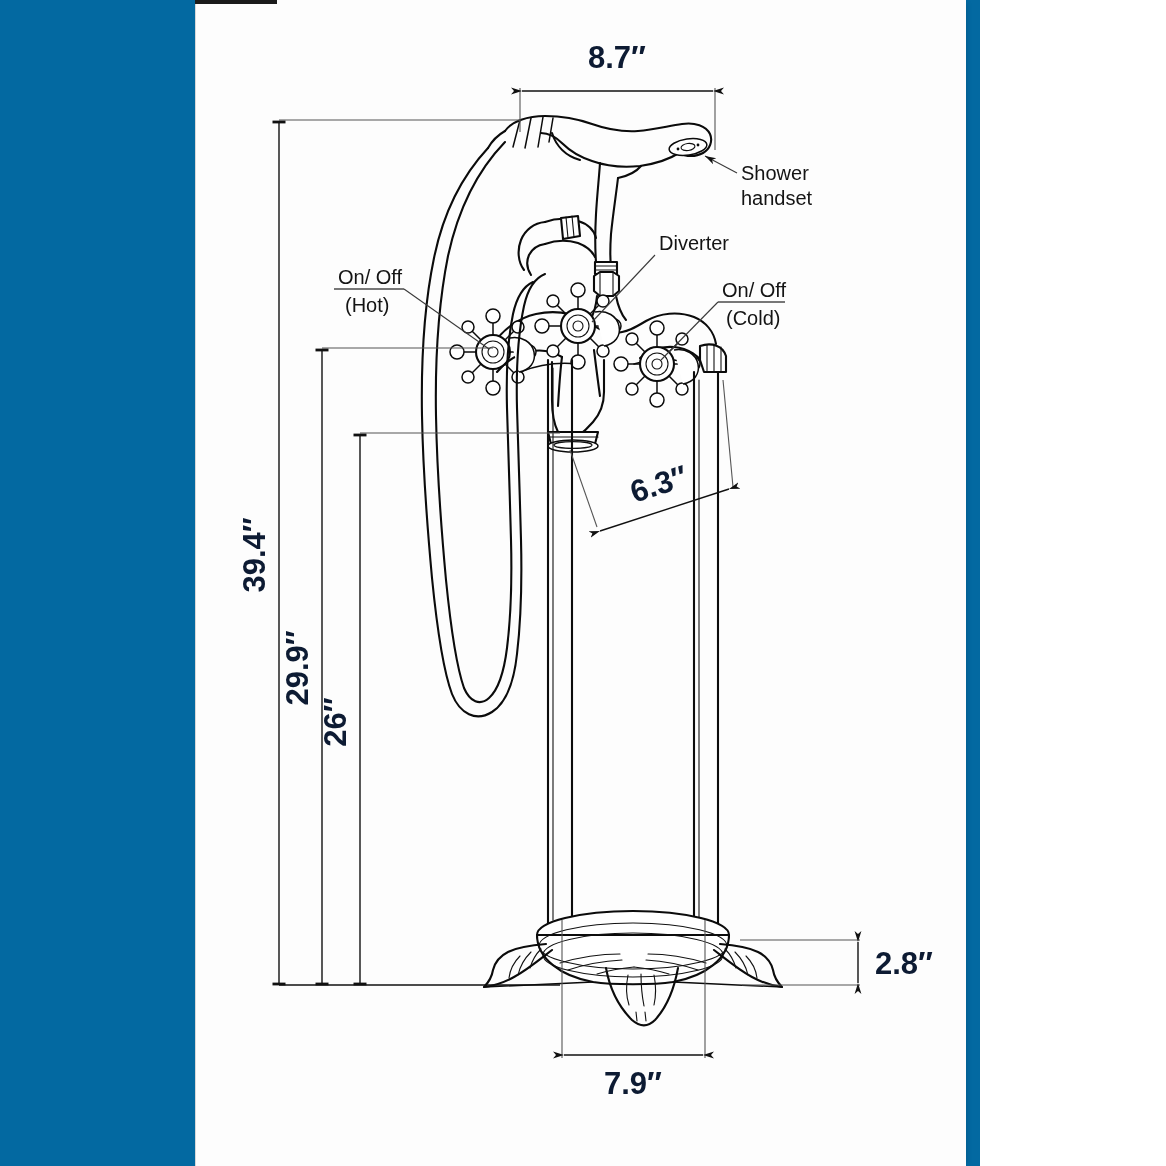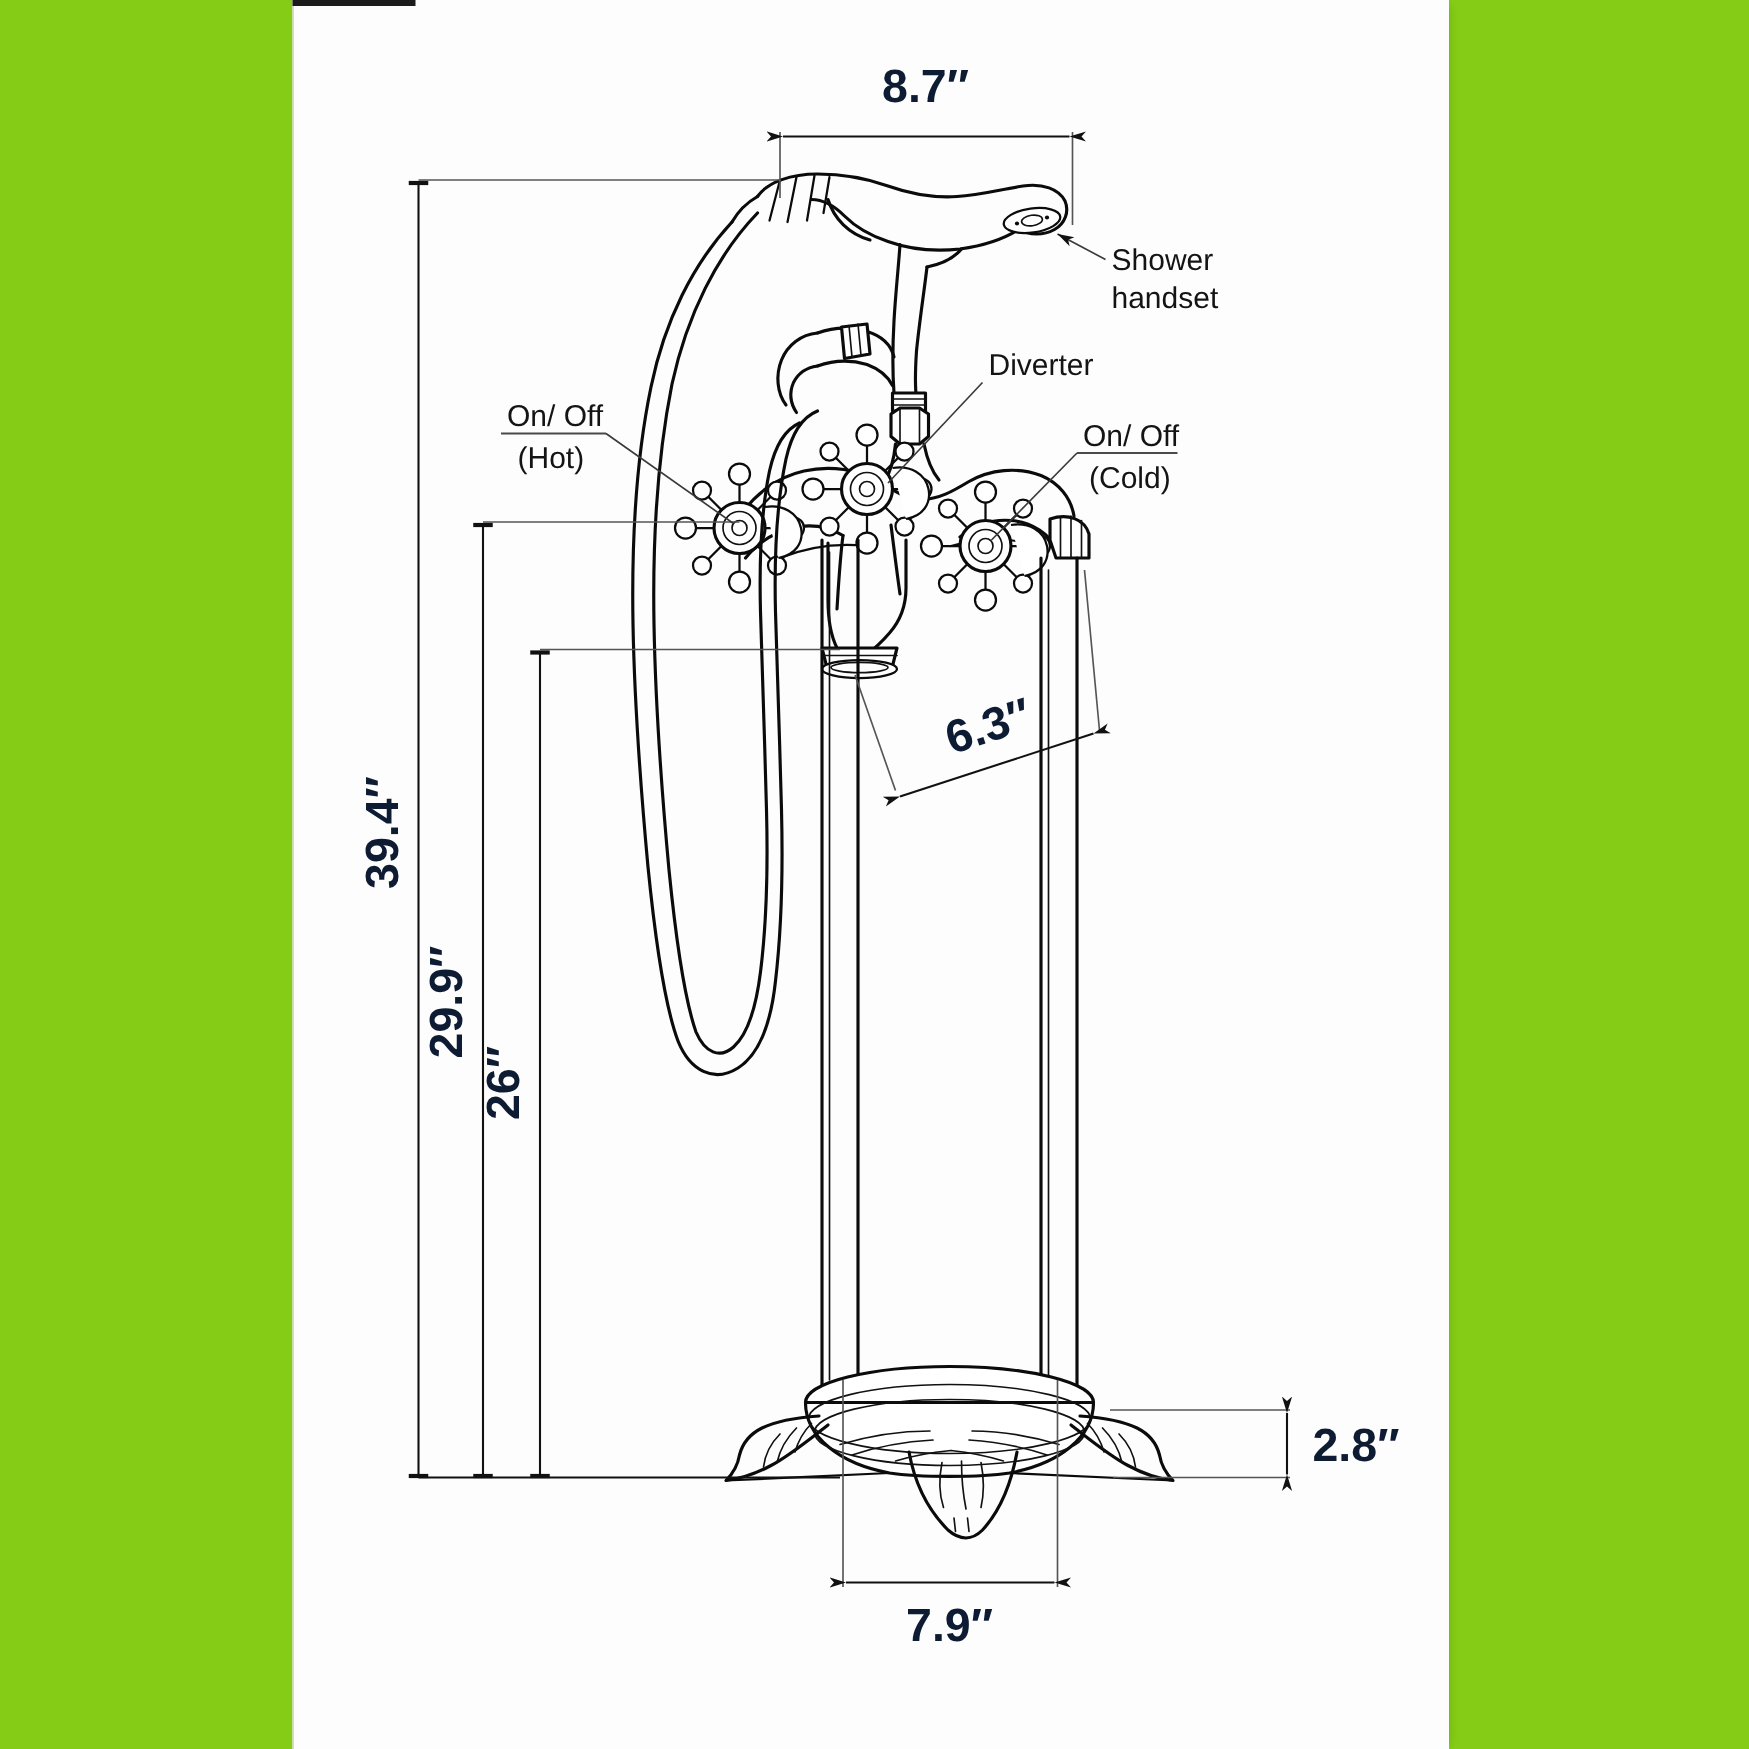--- a/index.html
+++ b/index.html
@@ -1,19 +1,19 @@
 <!DOCTYPE html>
 <html><head>
 <meta charset="utf-8">
 <title>Technical Drawing</title>
 <style>
   html,body{margin:0;padding:0;background:#ffffff;}
   body{width:1166px;height:1166px;overflow:hidden;
        font-family:"Liberation Sans", sans-serif;}
-  #stage{position:relative;width:1166px;height:1166px;background:#84cc16;}
+  #stage{position:relative;width:980px;height:1166px;background:#0369a1;}
 
   
   #canvas-panel{
     position:absolute;left:195px;top:0px;width:770px;height:1166px;
     background:#fdfdfd;
     border-left:1px solid #d8d8d8;
     box-shadow: 3px 0 6px -3px rgba(0,0,0,0.18);
   }
   #top-dark-bar{
     position:absolute;left:195px;top:0px;width:82px;height:4px;background:#1b1b1b;

